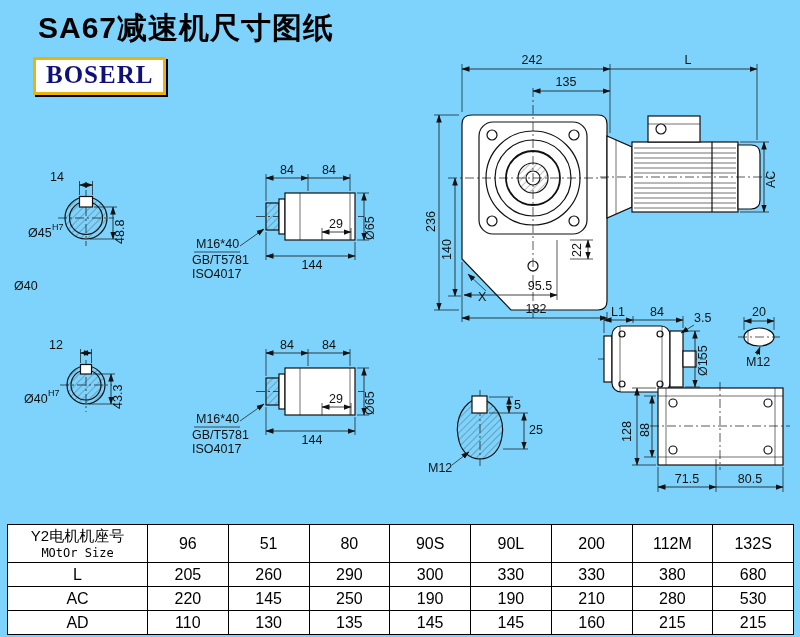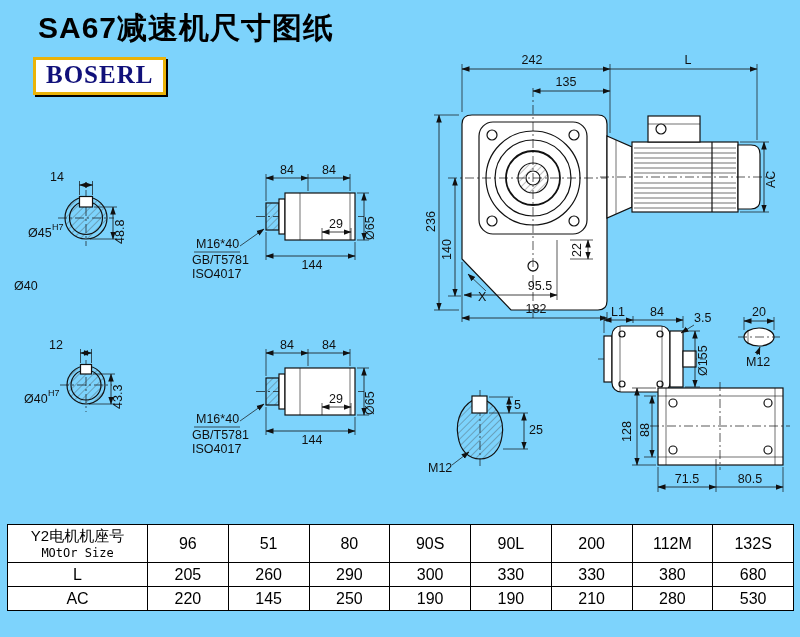--- a/index.html
+++ b/index.html
@@ -347,16 +347,27 @@
         <td>AC</td>
         <td>220</td>
         <td>145</td>
         <td>250</td>
         <td>190</td>
         <td>190</td>
         <td>210</td>
         <td>280</td>
         <td>530</td>
       </tr>
+      <tr>
+        <td>AD</td>
+        <td>110</td>
+        <td>130</td>
+        <td>135</td>
+        <td>145</td>
+        <td>145</td>
+        <td>160</td>
+        <td>215</td>
+        <td>215</td>
+      </tr>
     </tbody>
   </table>
 
 </div>
 
 </body></html>

